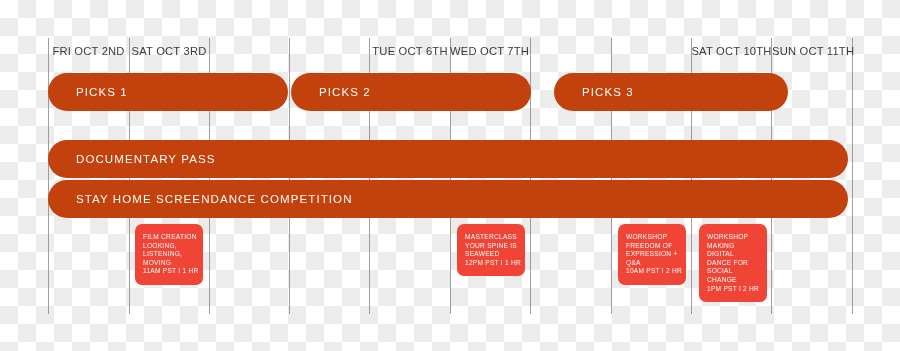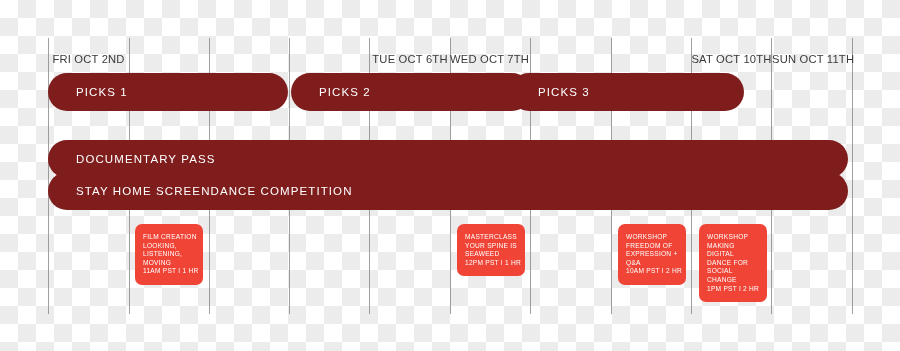--- a/index.html
+++ b/index.html
@@ -39,36 +39,36 @@
   
   .header-row {
     position: absolute;
     left: 48px;
     top: 38px;
     width: 804px;
     height: 26px;
   }
   .day-head {
     position: absolute;
-    top: 8px;
+    top: 0;
     height: 26px;
     line-height: 26px;
     text-align: center;
     font-size: 11.2px;
     letter-spacing: .2px;
     color: #3a3a3a;
     white-space: nowrap;
   }
 
   
   .bar {
     position: absolute;
     height: 38px;
     border-radius: 19px;
-    background: #7f1d1d;
+    background: #c2410c;
     color: #ffffff;
     font-size: 11.5px;
     letter-spacing: 1.1px;
     display: flex;
     align-items: center;
     box-sizing: border-box;
     padding-left: 28px;
     white-space: nowrap;
   }
 
@@ -111,33 +111,34 @@
   <div class="gridline" style="left:369px"></div>
   <div class="gridline" style="left:450px"></div>
   <div class="gridline" style="left:530px"></div>
   <div class="gridline" style="left:611px"></div>
   <div class="gridline" style="left:691px"></div>
   <div class="gridline" style="left:771px"></div>
   <div class="gridline" style="left:852px"></div>
 
   <div class="header-row">
     <div class="day-head" style="left:0px;width:81px">FRI OCT 2ND</div>
+    <div class="day-head" style="left:81px;width:80px">SAT OCT 3RD</div>
     <div class="day-head" style="left:322px;width:80px">TUE OCT 6TH</div>
     <div class="day-head" style="left:402px;width:73px">WED OCT 7TH</div>
     <div class="day-head" style="left:643px;width:81px">SAT OCT 10TH</div>
     <div class="day-head" style="left:724px;width:80px">SUN OCT 11TH</div>
   </div>
 
   <div class="bar" style="left:48px;  top:73px; width:240px">PICKS 1</div>
   <div class="bar" style="left:291px; top:73px; width:240px">PICKS 2</div>
-  <div class="bar" style="left:510px; top:73px; width:234px">PICKS 3</div>
+  <div class="bar" style="left:554px; top:73px; width:234px">PICKS 3</div>
 
   <div class="bar" style="left:48px; top:140px; width:800px">DOCUMENTARY PASS</div>
 
-  <div class="bar" style="left:48px; top:172px; width:800px">STAY HOME SCREENDANCE COMPETITION</div>
+  <div class="bar" style="left:48px; top:180px; width:800px">STAY HOME SCREENDANCE COMPETITION</div>
 
   <div class="event-card" style="left:135px; top:224px">
     <p class="event-title">FILM CREATION
 LOOKING,
 LISTENING,
 MOVING</p>
     <p class="event-meta">11AM PST I 1 HR</p>
   </div>
 
   <div class="event-card" style="left:457px; top:224px">

